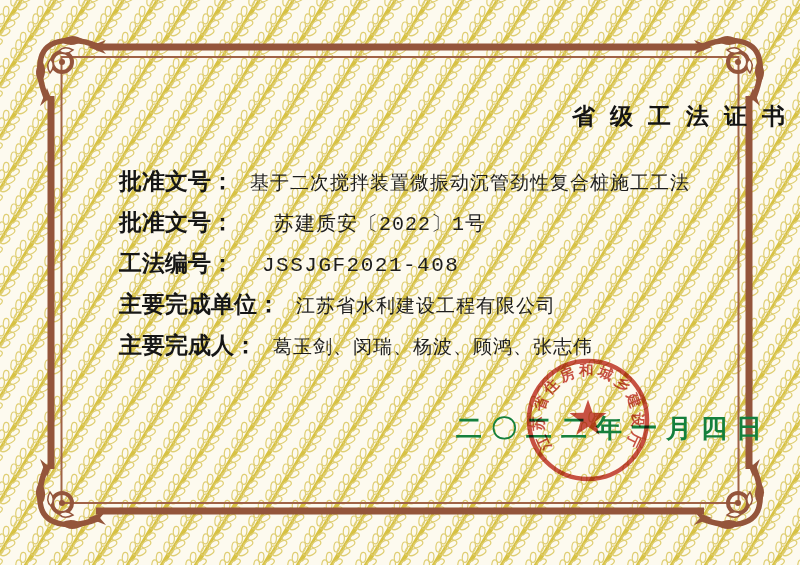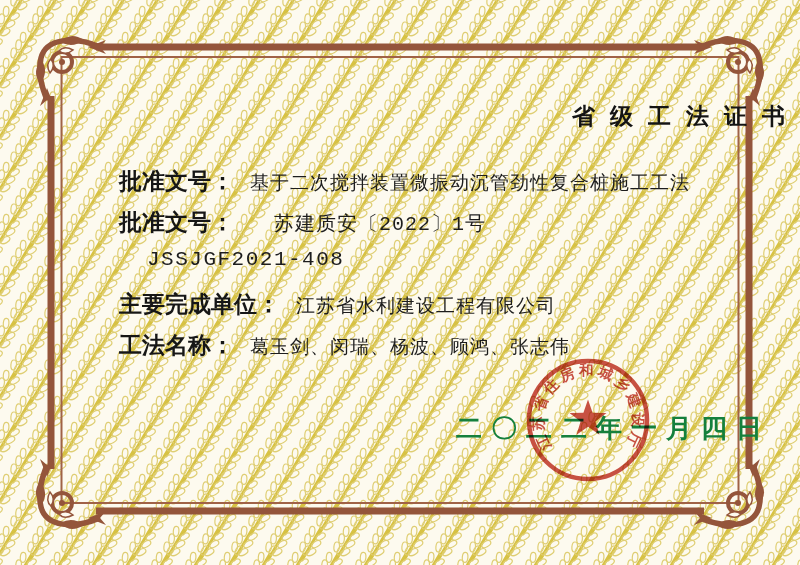--- a/index.html
+++ b/index.html
@@ -749,28 +749,29 @@
   <div class="fields">
     <div class="field-row">
       <span class="field-label">批准文号：</span>
       <span class="field-value">基于二次搅拌装置微振动沉管劲性复合桩施工工法</span>
     </div>
     <div class="field-row">
       <span class="field-label">批准文号：</span>
       <span class="field-value">苏建质安〔2022〕1号</span>
     </div>
     <div class="field-row">
+      <span class="field-label">工法编号：</span>
       <span class="field-value">JSSJGF2021-408</span>
     </div>
     <div class="field-row">
       <span class="field-label">主要完成单位：</span>
       <span class="field-value">江苏省水利建设工程有限公司</span>
     </div>
     <div class="field-row">
-      <span class="field-label">工法名称：</span>
+      <span class="field-label">主要完成人：</span>
       <span class="field-value">葛玉剑、闵瑞、杨波、顾鸿、张志伟</span>
     </div>
   </div>
 
   <div class="issue-date">二〇二二年一月四日</div>
 
   <svg class="seal" viewBox="0 0 140 140" xmlns="http://www.w3.org/2000/svg" xmlns:xlink="http://www.w3.org/1999/xlink">
     <defs>
       <path id="sealArc" d="M 31,92.5 A 45,45 0 1 1 109,92.5" fill="none"></path>
     </defs>

